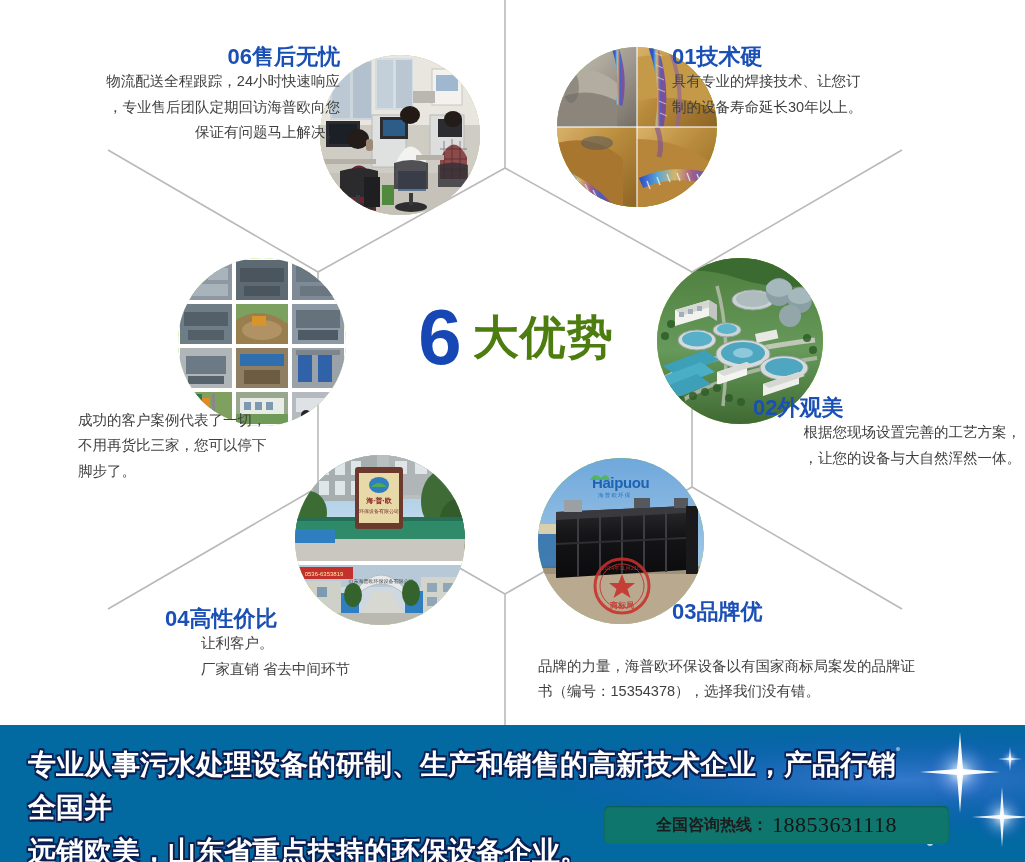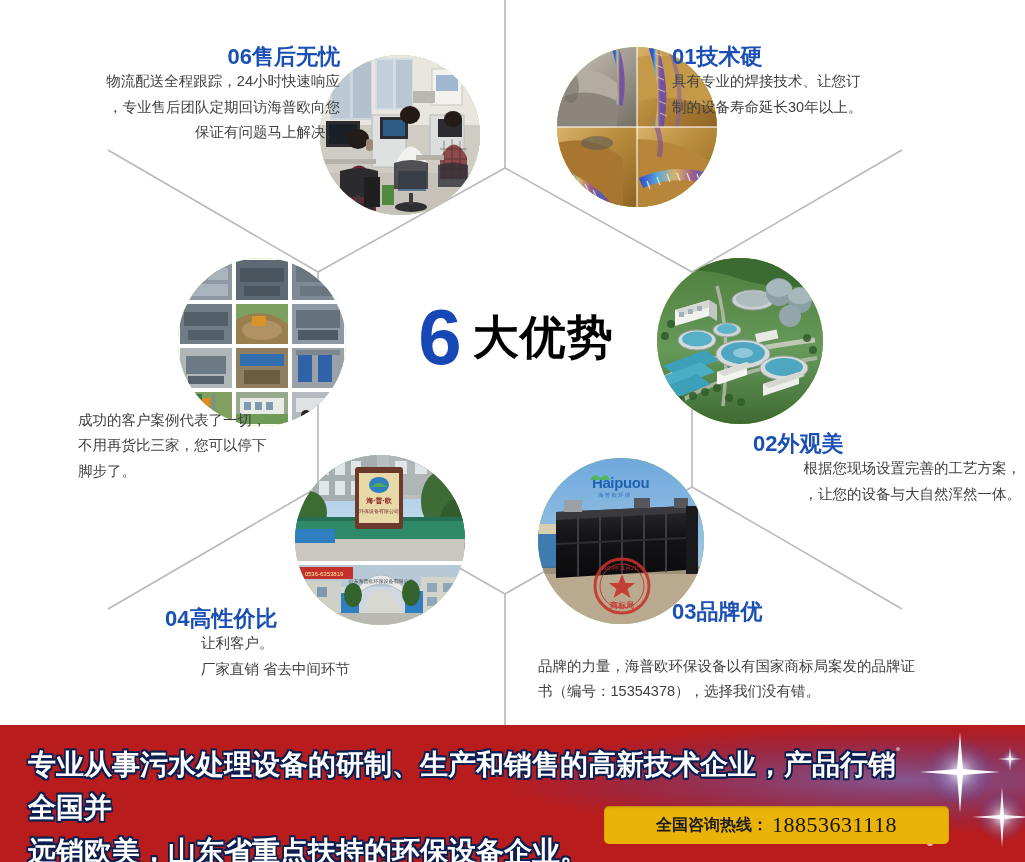--- a/index.html
+++ b/index.html
@@ -19,21 +19,21 @@
   .center-label{
     position:absolute;left:386px;top:292px;width:260px;height:90px;
     display:flex;align-items:center;justify-content:center;
     white-space:nowrap;
   }
   .center-num{
     font-size:78px;font-weight:bold;color:#1647b4;line-height:1;
     letter-spacing:-1px;
   }
   .center-txt{
-    font-size:46px;font-weight:bold;color:#000000;line-height:1;
+    font-size:46px;font-weight:bold;color:#4d7c0f;line-height:1;
     margin-left:12px;letter-spacing:1px;
   }
 
   
   .feat{position:absolute;}
   .feat .title{
     font-size:22px;font-weight:bold;color:#1a4fb5;line-height:1.1;
     white-space:nowrap;letter-spacing:0px;
   }
   .feat .desc{
@@ -45,38 +45,38 @@
   
   .circ{
     position:absolute;border-radius:50%;overflow:hidden;
     background:#84cc16;
   }
   .circ svg{display:block;width:100%;height:100%;}
 
   
   .banner{
     position:absolute;left:0;top:725px;width:1025px;height:137px;
-    background:#b91c1c;
+    background:#0369a1;
     overflow:hidden;
   }
   .banner .sparkle{position:absolute;top:0;left:0;width:1025px;height:137px;}
   .banner-text{
     position:absolute;left:28px;top:18px;width:880px;
     font-size:28px;font-weight:bold;color:#ffffff;line-height:1.55;
     letter-spacing:0px;
     text-shadow:
       -1.6px -1.6px 0 #0b1f52, 1.6px -1.6px 0 #0b1f52,
       -1.6px  1.6px 0 #0b1f52, 1.6px  1.6px 0 #0b1f52,
       -1.6px 0 0 #0b1f52, 1.6px 0 0 #0b1f52,
        0 -1.6px 0 #0b1f52, 0 1.6px 0 #0b1f52;
   }
   .banner-text .l2{display:block;}
   .hotline{
     position:absolute;left:604px;top:806px;width:345px;height:38px;
-    background:#eab308;border-radius:5px;
+    background:#0f766e;border-radius:5px;
     display:flex;align-items:center;justify-content:center;
     box-shadow:0 1px 2px rgba(0,0,0,.25) inset;
   }
   .hotline .lbl{font-size:16px;color:#1c1c1c;font-weight:bold;letter-spacing:0px;}
   .hotline .num{
     font-family:"Liberation Serif","DejaVu Serif",serif;
     font-size:22px;color:#141414;margin-left:4px;letter-spacing:0.5px;
   }
 </style>
 </head>
@@ -319,21 +319,21 @@
           <circle cx="72" cy="140" r="4"></circle>
         <circle cx="84" cy="144" r="4"></circle>
           <circle cx="150" cy="80" r="4"></circle>
           <circle cx="156" cy="92" r="4"></circle>
         <circle cx="14" cy="66" r="4"></circle>
           <circle cx="8" cy="78" r="4"></circle>
       </g>
     </svg>
   </div>
 
-  <div class="feat left-align" style="left:753px;top:432px;width:268px;">
+  <div class="feat left-align" style="left:753px;top:396px;width:268px;">
     <div class="title">02外观美</div>
     <div class="desc" style="text-align:right;">
       <div>根据您现场设置完善的工艺方案，</div>
       <div>，让您的设备与大自然浑然一体。</div>
     </div>
   </div>
 
   <div class="circ" style="left:538px;top:458px;width:166px;height:166px;">
     <svg viewBox="0 0 166 166">
       <defs>

